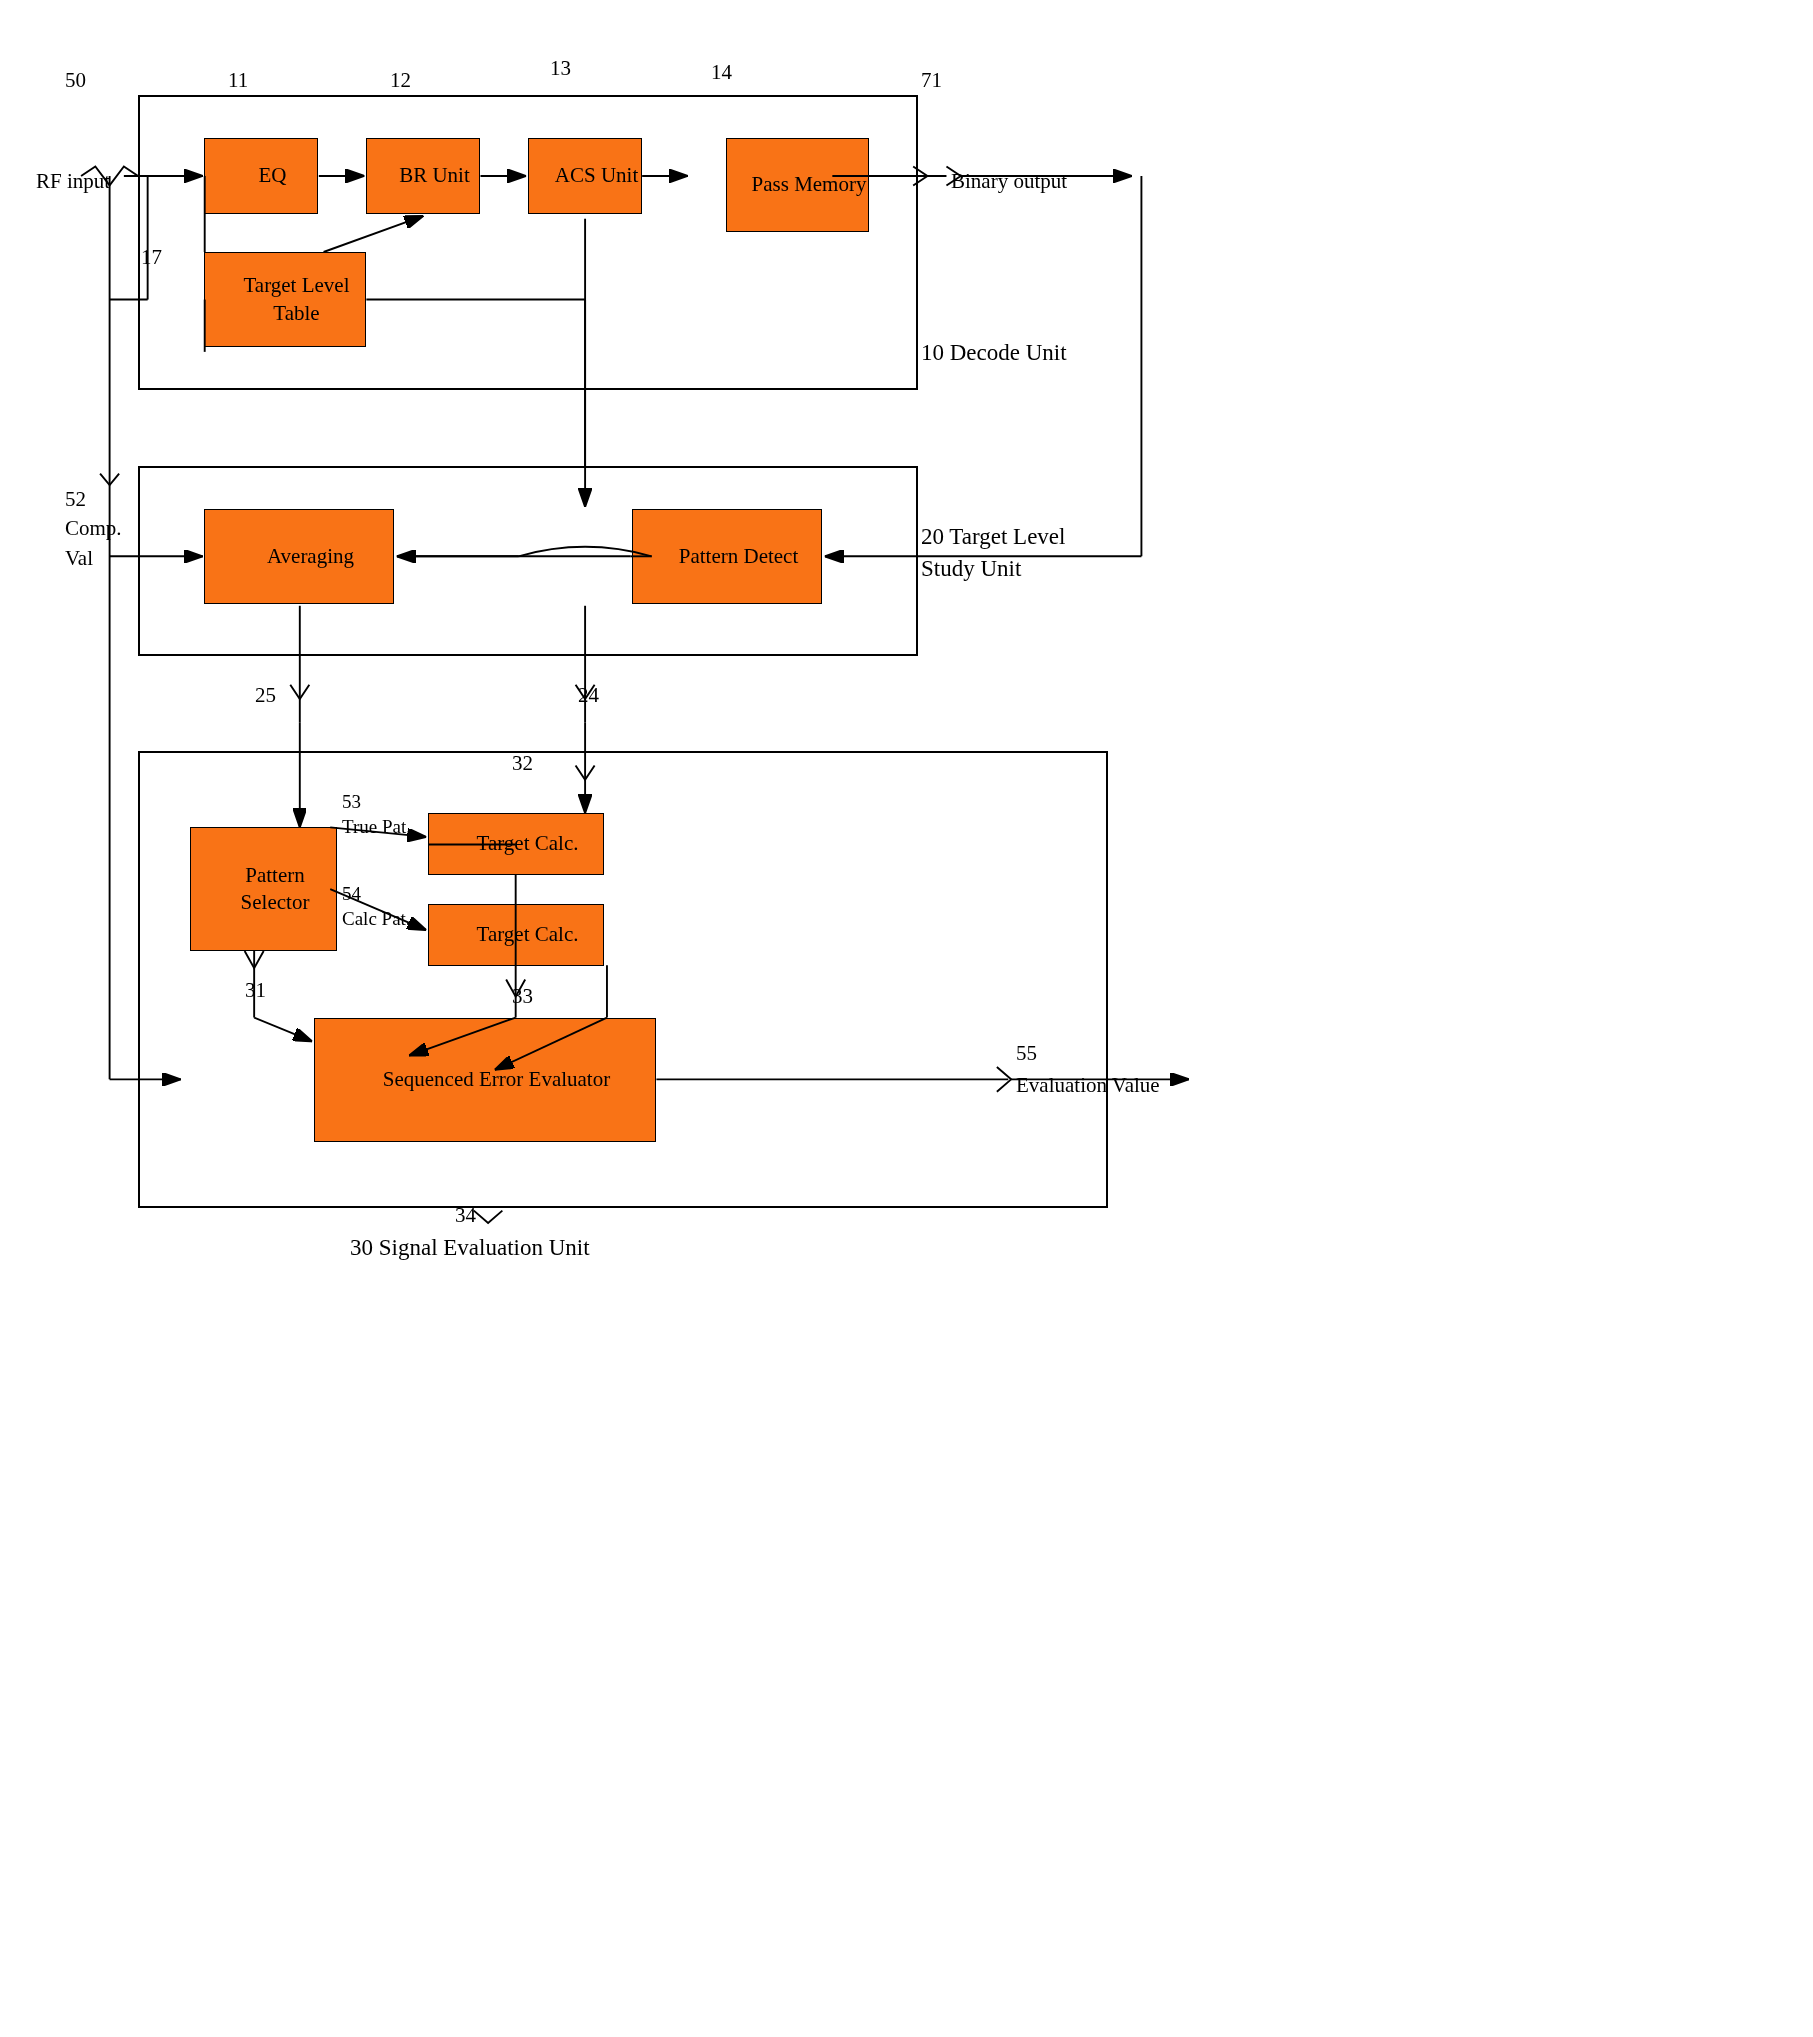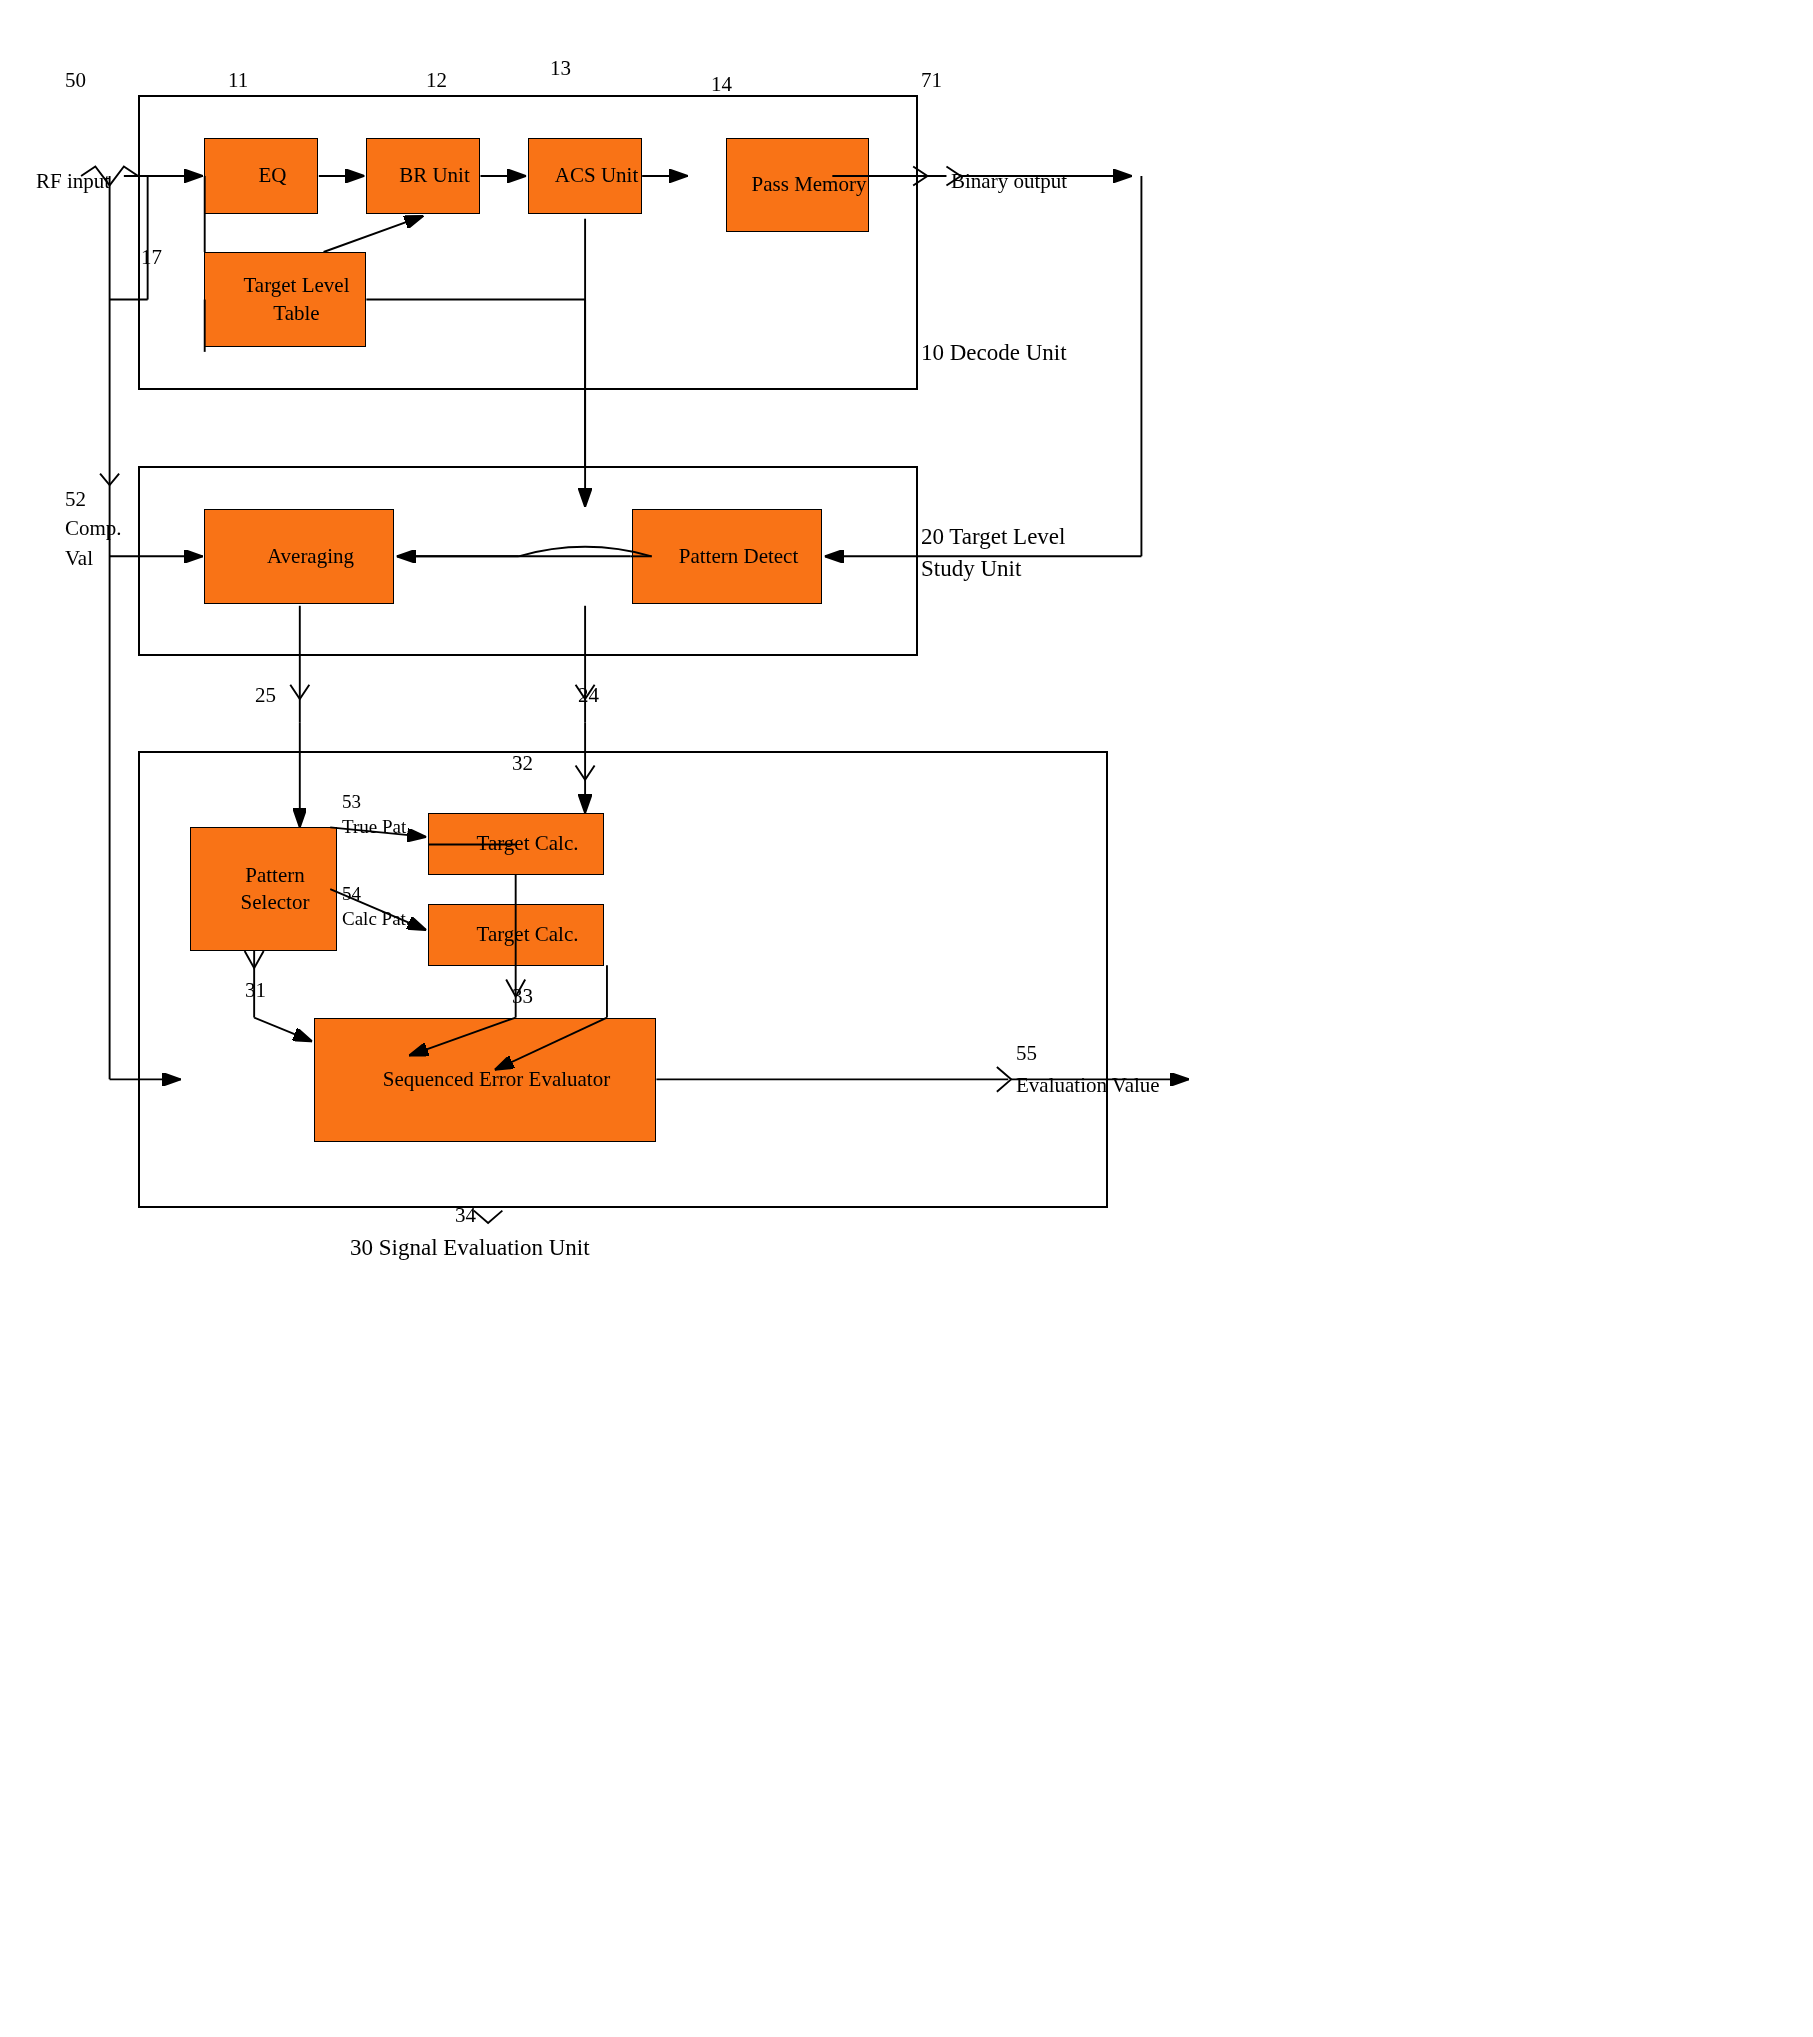--- a/index.html
+++ b/index.html
@@ -121,29 +121,29 @@
   </div>
 
   <div class="label" style="left:65px; top:68px;">
     <span>50</span>
   </div>
 
   <div class="label" style="left:228px; top:68px;">
     <span>11</span>
   </div>
 
-  <div class="label" style="left:390px; top:68px;margin-left:36px;">
+  <div class="label" style="left:390px; top:68px;">
     <span>12</span>
   </div>
 
   <div class="label" style="left:550px; top:56px;">
     <span>13</span>
   </div>
 
-  <div class="label" style="left:711px; top:72px;">
+  <div class="label" style="left:711px; top:60px;">
     <span>14</span>
   </div>
 
   <div class="label" style="left:921px; top:68px;">
     <span>71</span>
   </div>
 
   <div class="label" style="left:141px; top:245px;">
     <span>17</span>
   </div>

